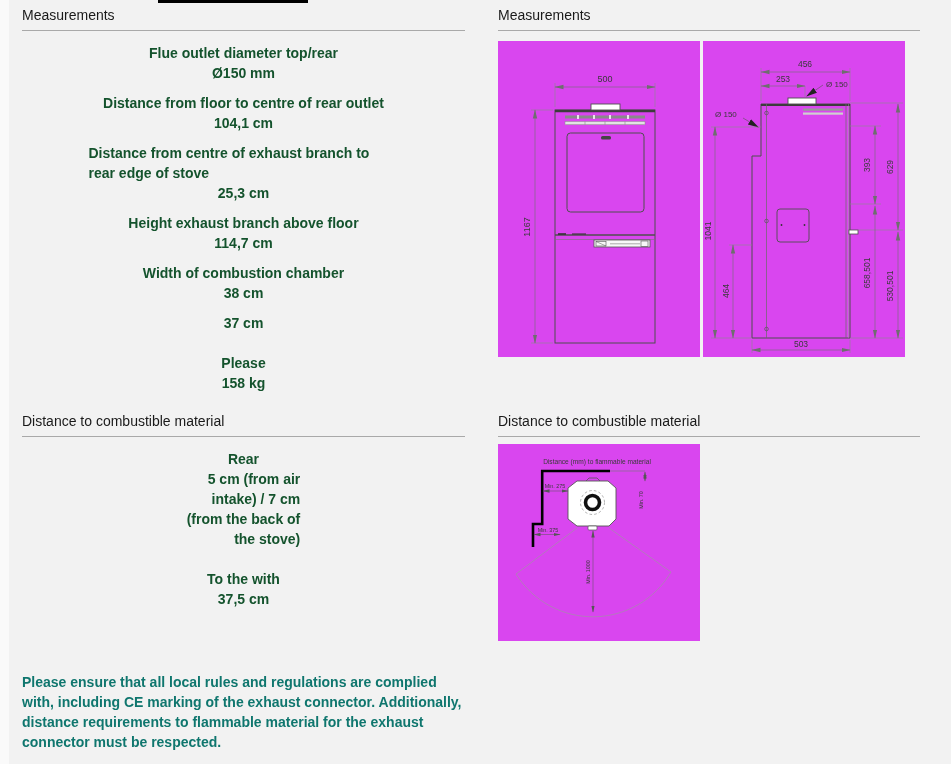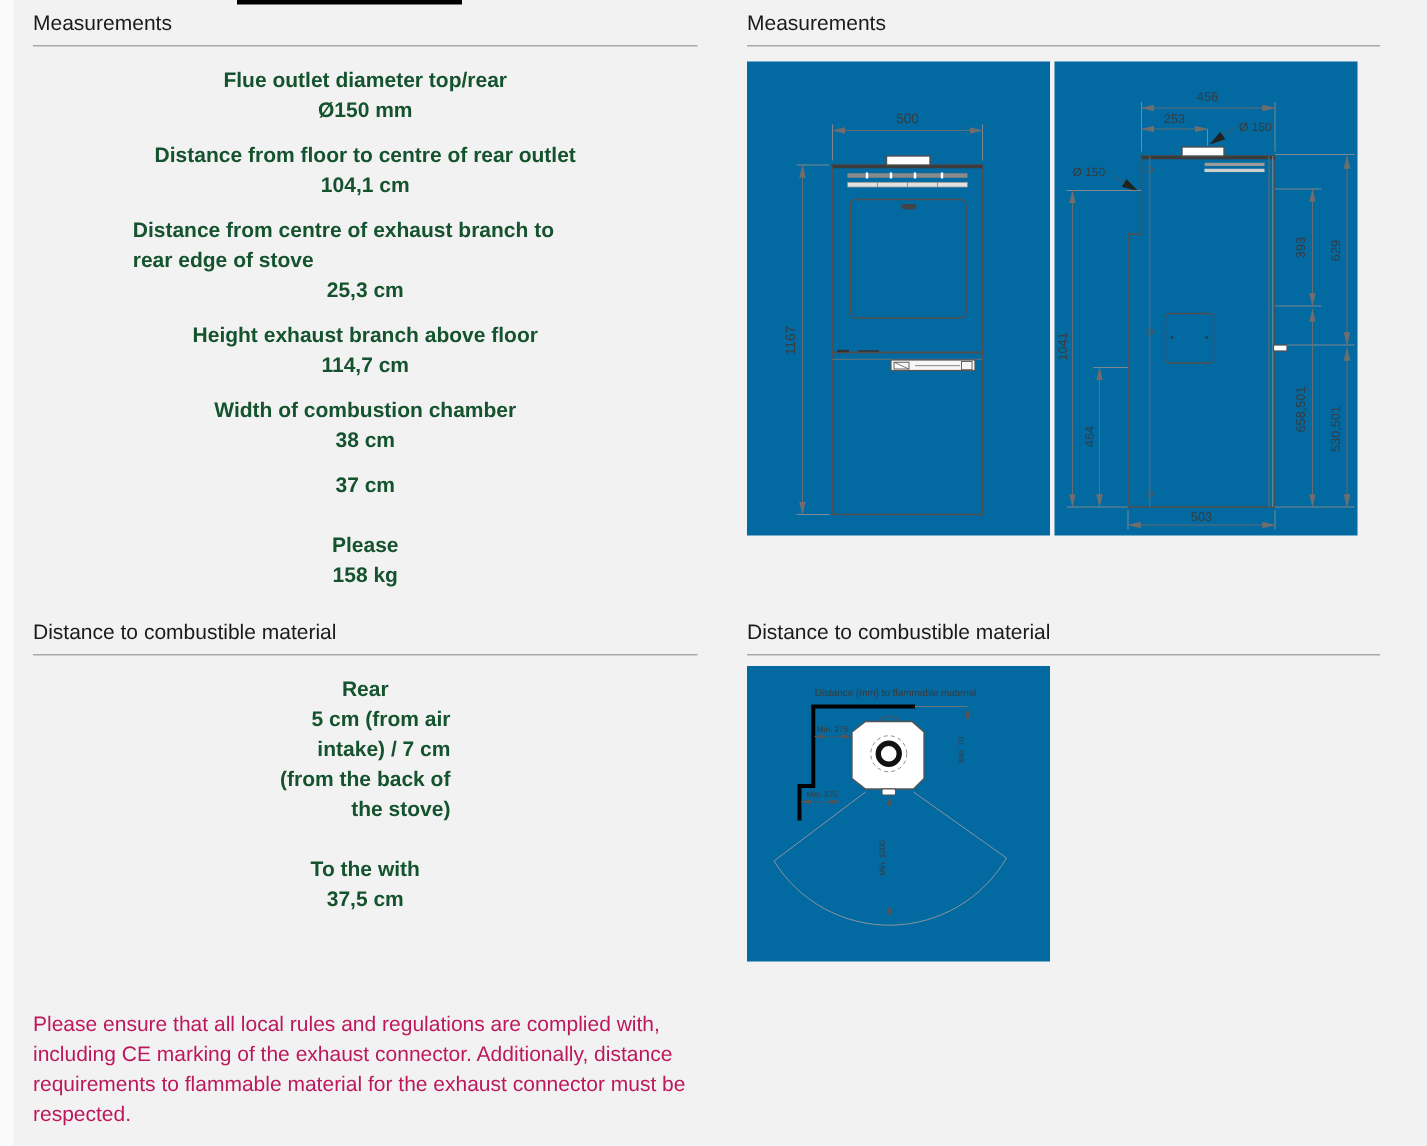--- a/index.html
+++ b/index.html
@@ -30,25 +30,25 @@
   }
   .spec-row .lab{max-width:310px;}
   .spec-row .val{text-align:right;white-space:pre-line;max-width:150px;}
 
   .distance-section{position:absolute;left:0;top:406px;width:443px;}
   .distance-section .spec-row{margin-bottom:20px;}
   .distance-section .spec-row.first{margin-bottom:20px;}
 
   .footnote{
     position:absolute;left:0;top:658px;width:450px;
-    font-size:14px;font-weight:400;color:#be185d;line-height:20px;
+    font-size:14px;font-weight:700;color:#0f766e;line-height:20px;
   }
 
   .cards{display:flex;gap:3px;margin-top:10px;}
-  .card{background:#0369a1;width:202px;height:316px;}
+  .card{background:#d946ef;width:202px;height:316px;}
   .card svg{display:block;}
   .distance-right{position:absolute;left:0;top:406px;width:422px;}
   .card.small{width:202px;height:197px;margin-top:7px;}
 
   .dimtxt{font-family:"Liberation Sans", sans-serif;fill:#3a3a3a;}
 </style>
 </head>
 <body>
 
 <div class="page">

